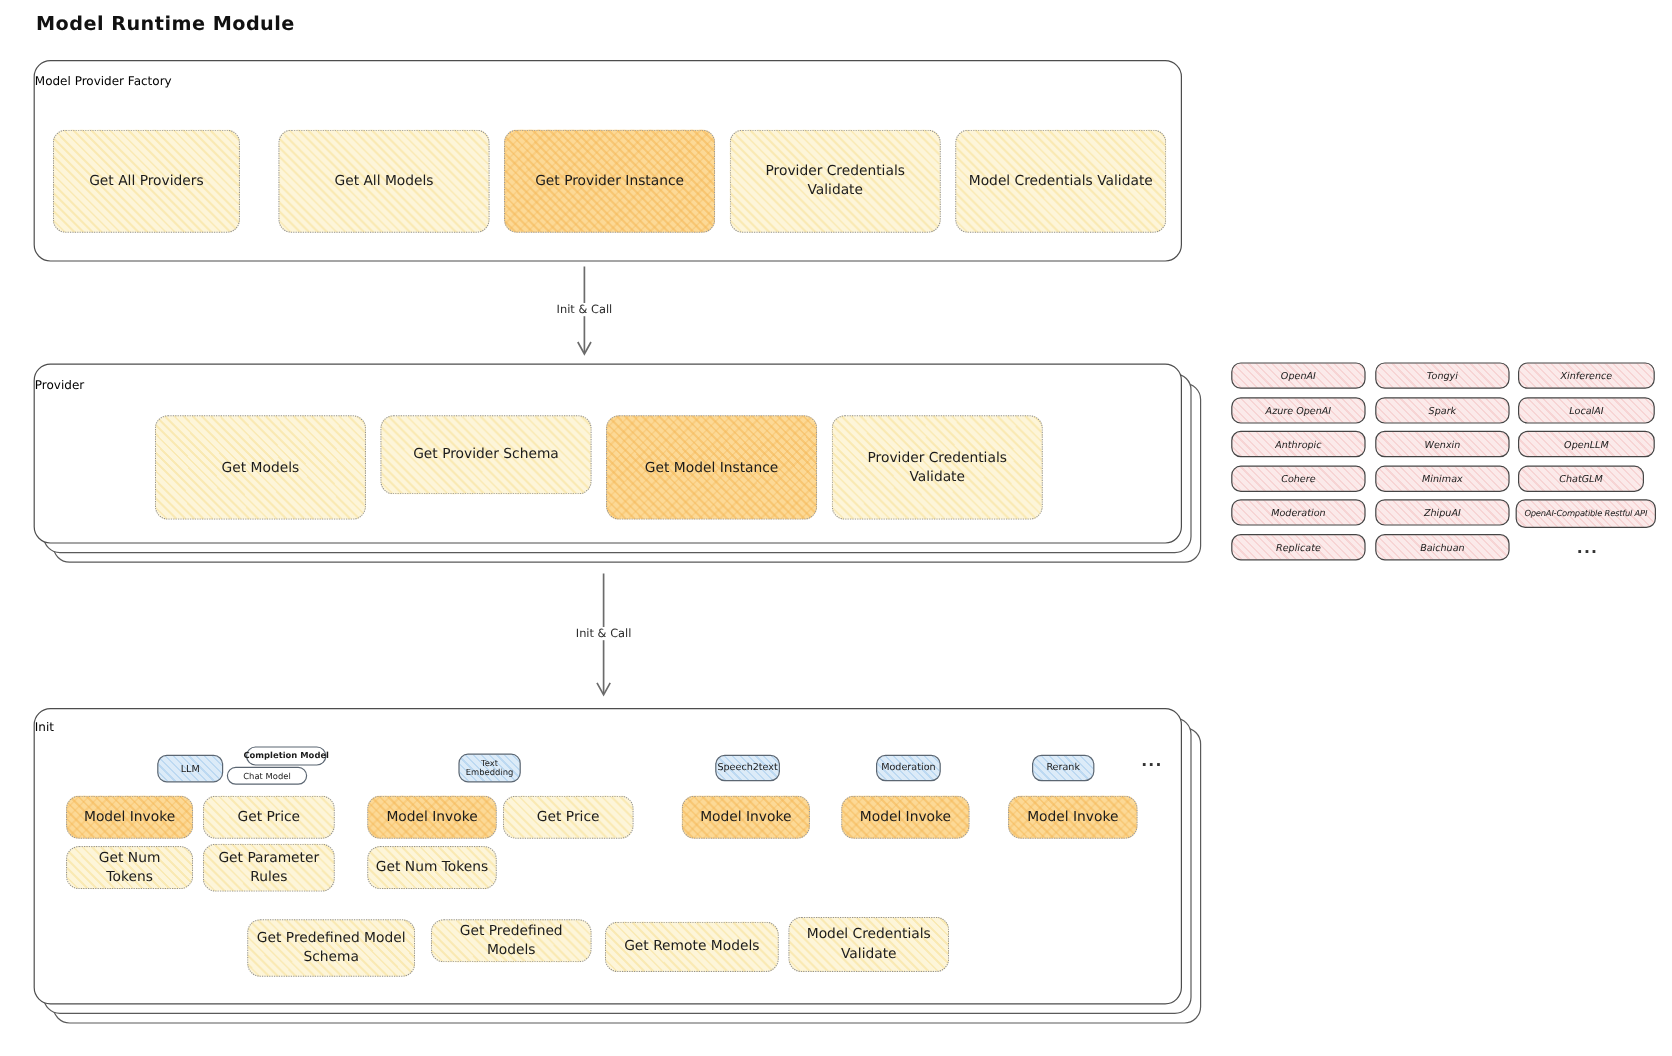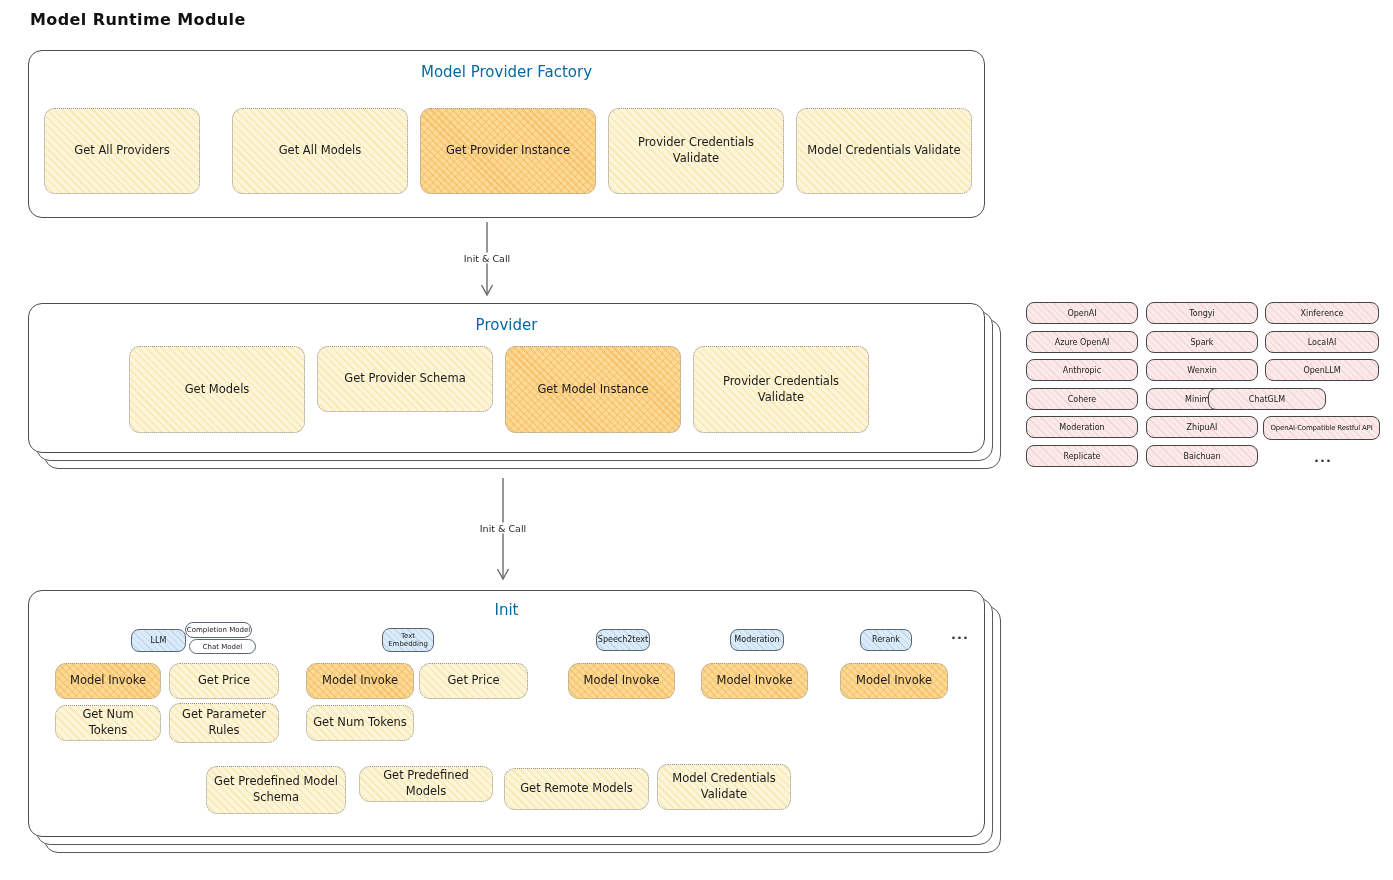--- a/index.html
+++ b/index.html
@@ -11,21 +11,21 @@
     position:absolute;left:30px;top:10px;font-size:16px;font-weight:700;letter-spacing:.4px;color:#111;
   }
   
   .box{
     position:absolute;background:#fff;border:1.4px solid #4d4d4d;border-radius:14px;box-sizing:border-box;
   }
   .layer{
     position:absolute;background:#fff;border:1.3px solid #5a5a5a;border-radius:14px;box-sizing:border-box;
   }
   .box-title{
-    position:absolute;left:0;right:0;top:12px;text-align:center;font-size:15px;color:#0369a1;
+    position:absolute;left:0;right:0;top:12px;font-size:10px;color:#000000;
   }
   
   .btn{
     position:absolute;display:flex;align-items:center;justify-content:center;text-align:center;
     box-sizing:border-box;border-radius:11px;font-size:11.5px;line-height:1.35;color:#1b1b1b;padding:2px 6px;
   }
   .btn.yellow{
     border:1.5px dotted #929292;background-color:#fdf5d9;
     background-image:repeating-linear-gradient(45deg,rgba(246,221,140,.50) 0,rgba(246,221,140,.50) 1.6px,transparent 1.6px,transparent 5.4px);
   }
@@ -46,20 +46,21 @@
   .pill-white{
     position:absolute;display:flex;align-items:center;justify-content:center;text-align:center;
     box-sizing:border-box;border:1.1px solid #5b6672;border-radius:8px;font-size:7px;color:#1b1b1b;background:#fff;white-space:nowrap;
   }
   
   .chip{
     position:absolute;display:flex;align-items:center;justify-content:center;text-align:center;
     box-sizing:border-box;border:1.3px solid #454545;border-radius:8px;font-size:8px;color:#222;
     background-color:#fbeaea;white-space:nowrap;
     background-image:repeating-linear-gradient(45deg,rgba(242,186,186,.45) 0,rgba(242,186,186,.45) 1.3px,transparent 1.3px,transparent 4.6px);
+    font-style:italic;
   }
   .chip.tiny{font-size:7px;letter-spacing:-.2px;}
   .arrow{position:absolute;}
   .arrow-label{
     position:absolute;transform:translate(-50%,-50%);background:#fff;padding:0 3px;
     font-size:9.5px;color:#2a2a2a;white-space:nowrap;
   }
   .dots{position:absolute;font-size:13px;font-weight:700;color:#333;letter-spacing:1px;}
 </style>
 </head>
@@ -99,21 +100,21 @@
     <polyline points="5.5,93 11,103 16.5,93" fill="none" stroke="#6b6b6b" stroke-width="1.4"></polyline>
   </svg>
   <div class="arrow-label" style="left:503px;top:528px;">Init &amp; Call</div>
 
   <div class="layer" style="left:44px;top:606px;width:957px;height:247px;"></div>
   <div class="layer" style="left:36px;top:598px;width:957px;height:247px;"></div>
   <section class="box" style="left:28px;top:590px;width:957px;height:247px;">
     <div class="box-title" style="top:10px;">Init</div>
 
     <div class="pill-blue" style="left:102px;top:38px;width:55px;height:23px;">LLM</div>
-    <div class="pill-white" style="left:156px;top:31px;width:67px;height:16px;">Completion Model</div>
+    <div class="pill-white" style="left:176px;top:31px;width:67px;height:16px;font-weight:bold;">Completion Model</div>
     <div class="pill-white" style="left:160px;top:48px;width:67px;height:15px;">Chat Model</div>
     <div class="btn orange" style="left:26px;top:72px;width:106px;height:36px;">Model Invoke</div>
     <div class="btn yellow" style="left:140px;top:72px;width:110px;height:36px;">Get Price</div>
     <div class="btn yellow" style="left:26px;top:114px;width:106px;height:36px;">Get Num Tokens</div>
     <div class="btn yellow" style="left:140px;top:112px;width:110px;height:40px;">Get Parameter Rules</div>
 
     <div class="pill-blue" style="left:353px;top:37px;width:52px;height:24px;padding:1px 20px;font-size:7px;">Text Embedding</div>
     <div class="btn orange" style="left:277px;top:72px;width:108px;height:36px;">Model Invoke</div>
     <div class="btn yellow" style="left:390px;top:72px;width:109px;height:36px;">Get Price</div>
     <div class="btn yellow" style="left:277px;top:114px;width:108px;height:36px;">Get Num Tokens</div>
@@ -145,17 +146,17 @@
   <div class="chip" style="left:1146px;top:302px;width:112px;height:22px;">Tongyi</div>
   <div class="chip" style="left:1146px;top:331px;width:112px;height:22px;">Spark</div>
   <div class="chip" style="left:1146px;top:359px;width:112px;height:22px;">Wenxin</div>
   <div class="chip" style="left:1146px;top:388px;width:112px;height:22px;">Minimax</div>
   <div class="chip" style="left:1146px;top:416px;width:112px;height:22px;">ZhipuAI</div>
   <div class="chip" style="left:1146px;top:445px;width:112px;height:22px;">Baichuan</div>
 
   <div class="chip" style="left:1265px;top:302px;width:114px;height:22px;">Xinference</div>
   <div class="chip" style="left:1265px;top:331px;width:114px;height:22px;">LocalAI</div>
   <div class="chip" style="left:1265px;top:359px;width:114px;height:22px;">OpenLLM</div>
-  <div class="chip" style="left:1208px;top:388px;width:118px;height:22px;">ChatGLM</div>
+  <div class="chip" style="left:1265px;top:388px;width:105px;height:22px;">ChatGLM</div>
   <div class="chip tiny" style="left:1263px;top:416px;width:117px;height:24px;">OpenAI-Compatible Restful API</div>
   <div class="dots" style="left:1314px;top:450px;">...</div>
 
 </div>
 
 </body></html>

